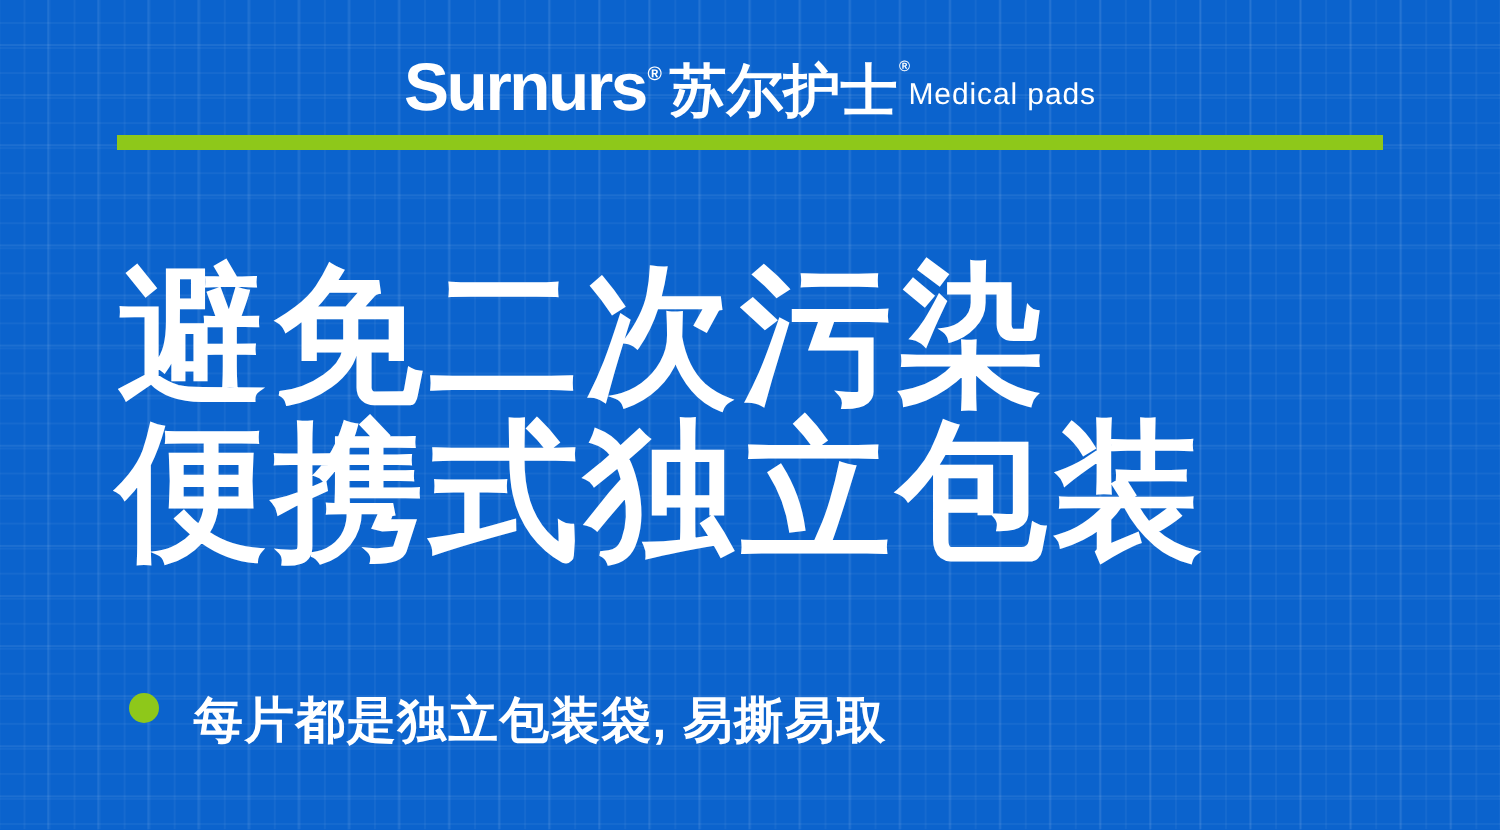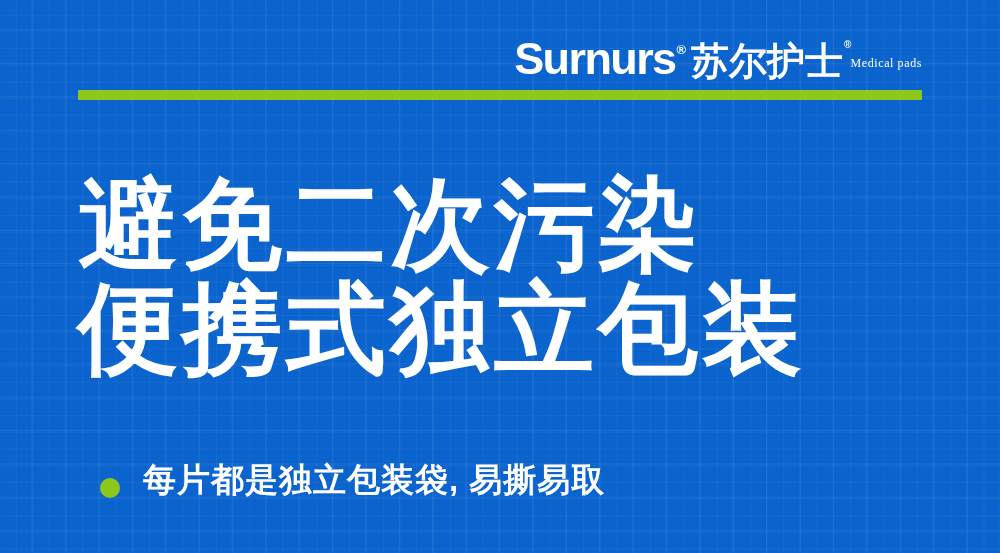--- a/index.html
+++ b/index.html
@@ -44,21 +44,21 @@
 
   
   .header {
     position: absolute;
     left: 78px;
     top: 24px;
     width: 844px;
     height: 58px;
     display: flex;
     align-items: center;
-    justify-content: flex-end;
+    justify-content: center;
   }
 
   .brand {
     display: flex;
     align-items: baseline;
     white-space: nowrap;
   }
 
   .brand-latin {
     font-family: "Liberation Sans", "DejaVu Sans", sans-serif;
@@ -94,22 +94,22 @@
     font-size: 10px;
     font-weight: 700;
     color: #ffffff;
     position: relative;
     top: -26px;
     left: 1px;
     line-height: 1;
   }
 
   .tagline {
-    font-family: Liberation Serif, serif;
-    font-size: 12px;
+    font-family: Liberation Sans, sans-serif;
+    font-size: 20px;
     font-weight: 400;
     color: #ffffff;
     letter-spacing: 0.6px;
     position: relative;
     top: 10px;
   }
 
   
   .rule {
     position: absolute;
@@ -134,24 +134,24 @@
     font-weight: 700;
     color: #ffffff;
     line-height: 104px;
     letter-spacing: 4px;
     white-space: nowrap;
   }
 
   
   .bullet-row {
     position: absolute;
-    left: 100px;
+    left: 86px;
     top: 462px;
     display: flex;
-    align-items: flex-end;
+    align-items: flex-start;
   }
 
   .bullet-dot {
     width: 20px;
     height: 20px;
     border-radius: 50%;
     background: #8ec81a;
     flex: 0 0 auto;
   }
 

